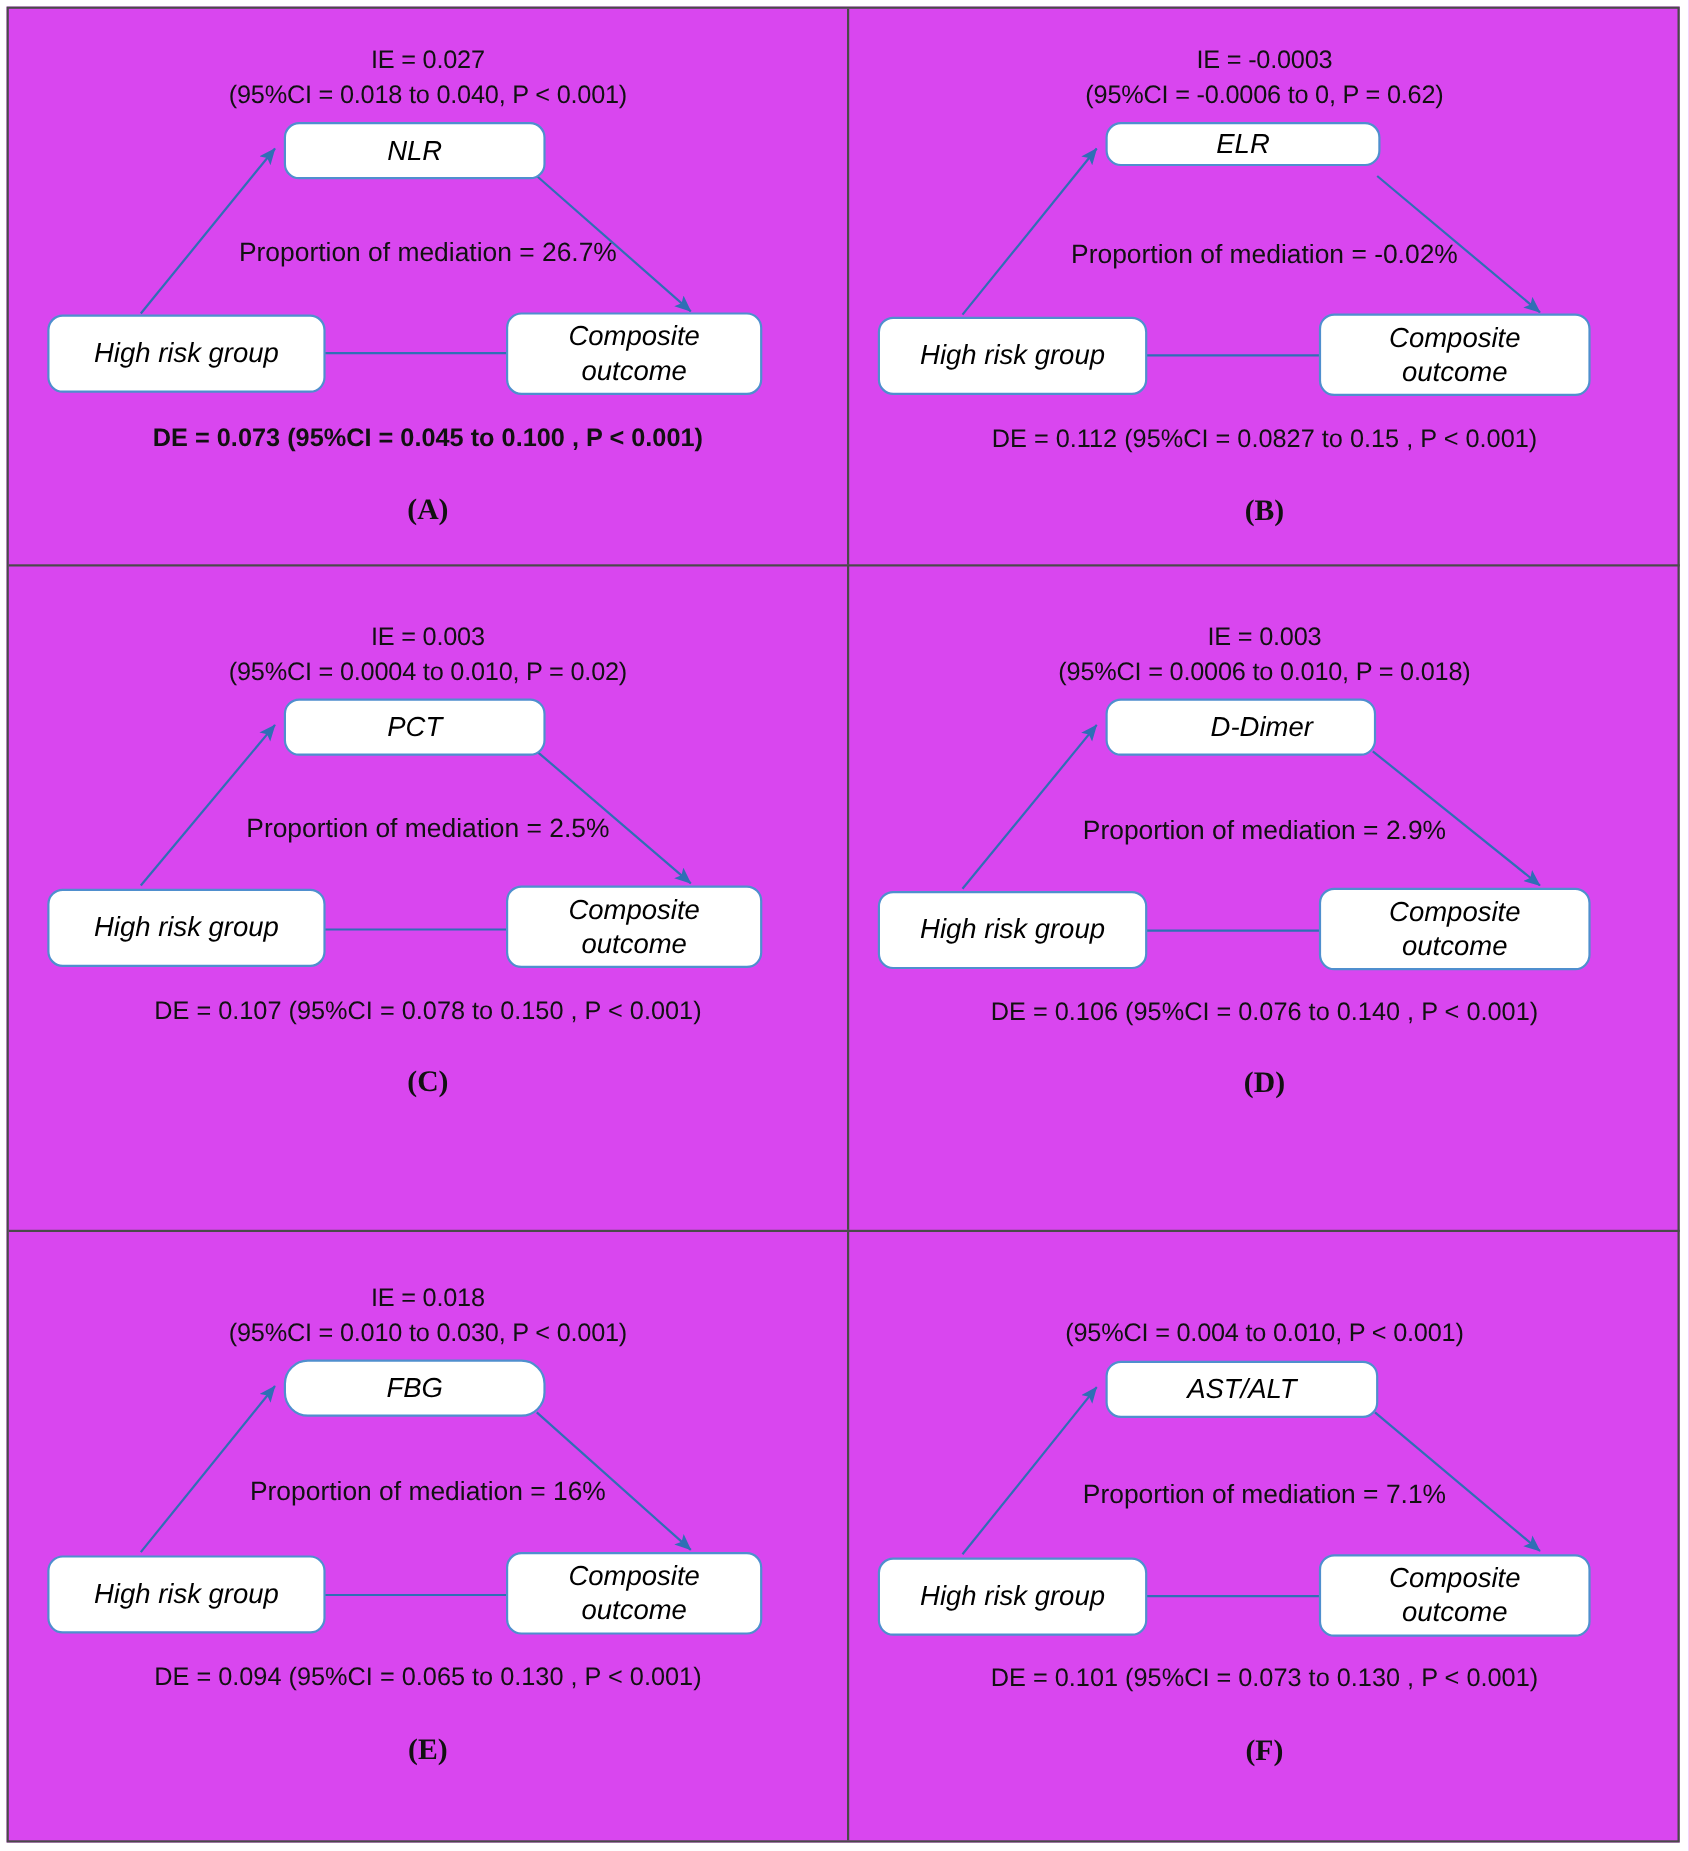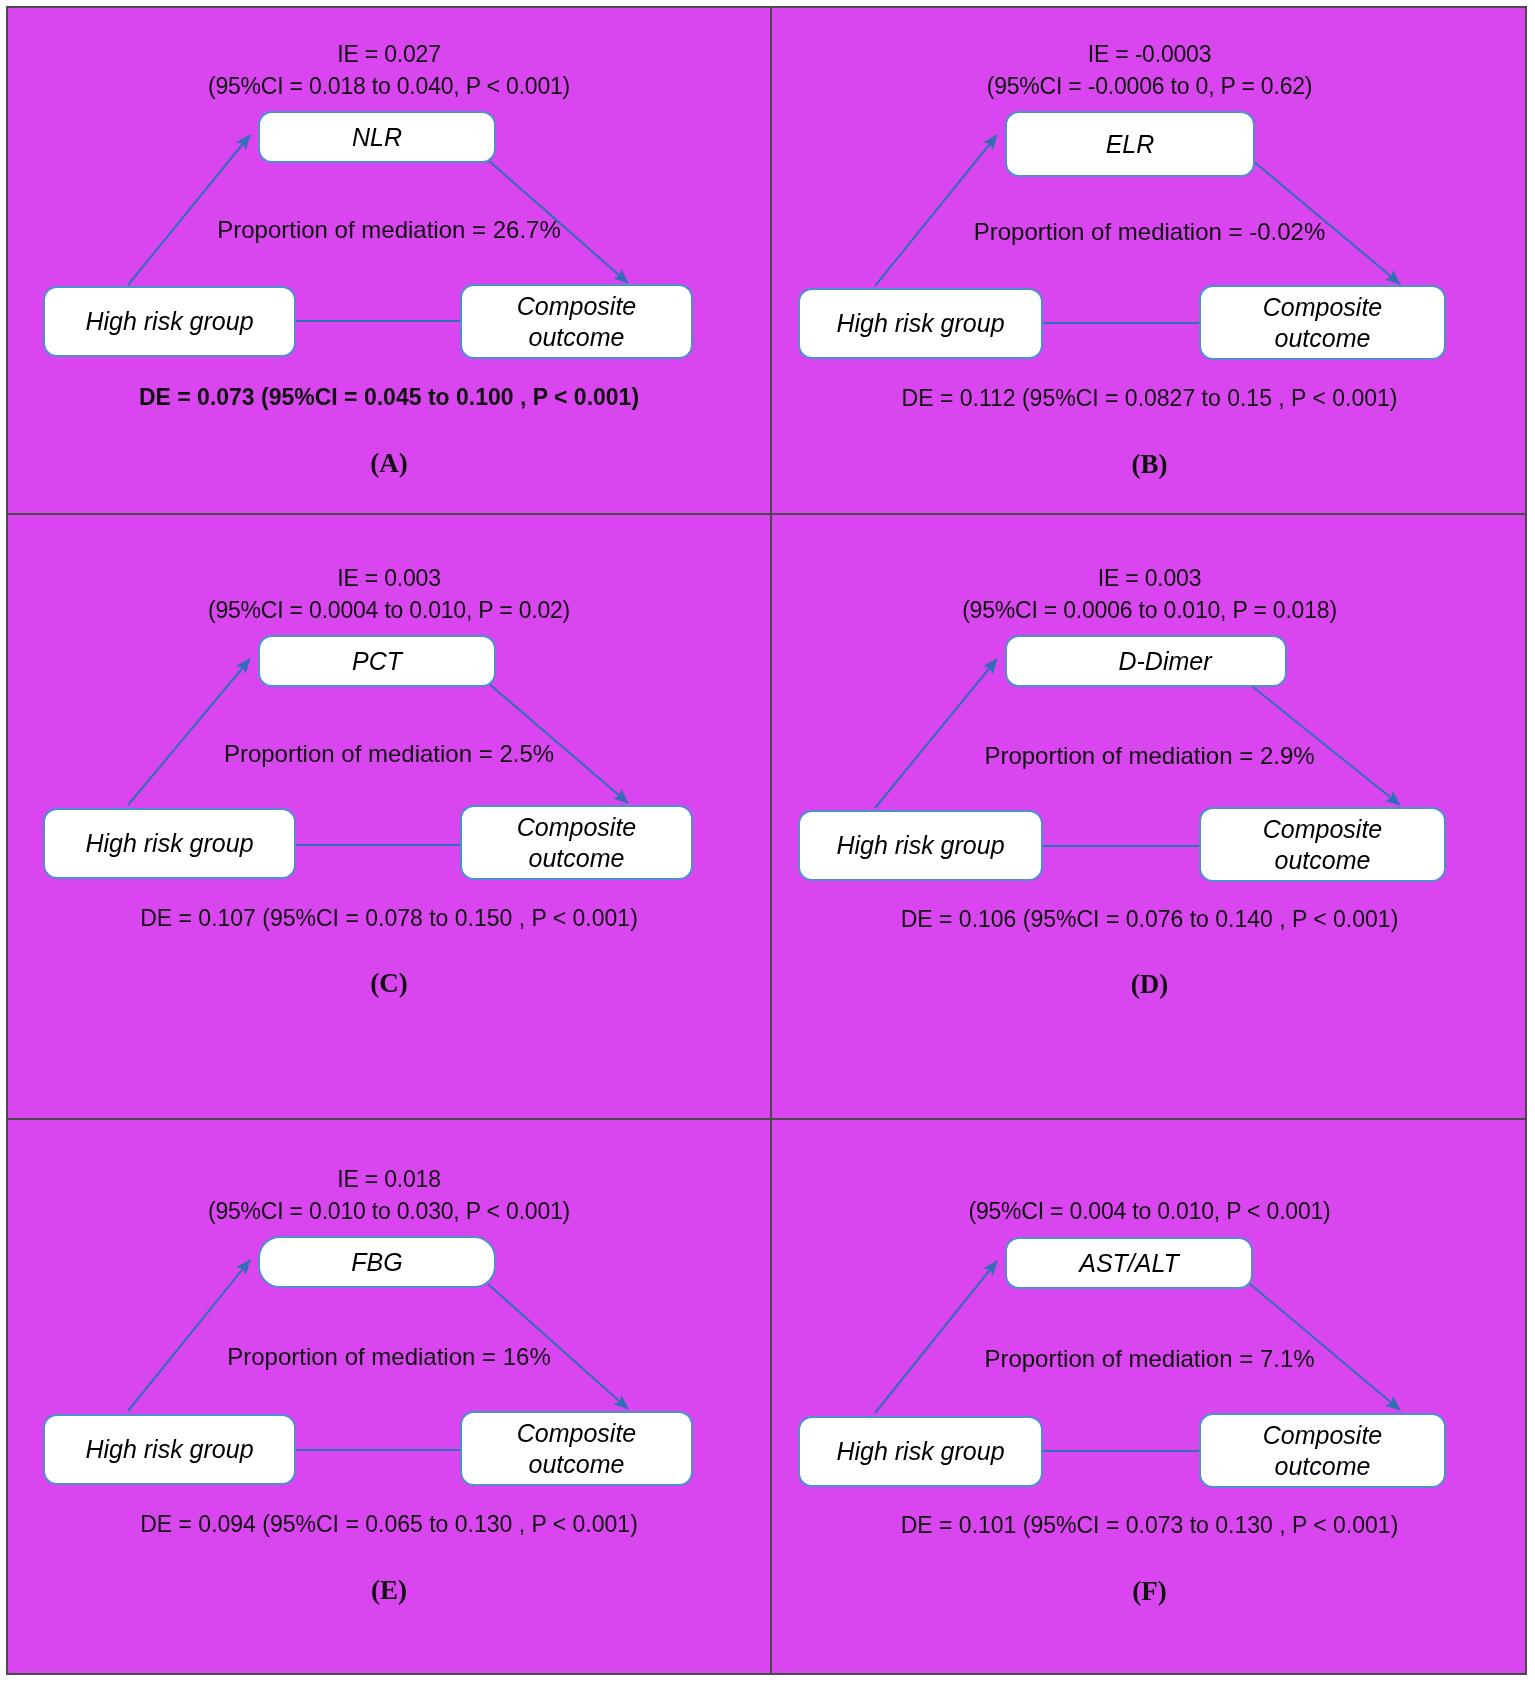--- a/index.html
+++ b/index.html
@@ -167,21 +167,21 @@
           </marker>
         </defs>
         <path d="M103,278 L225,127" fill="none" stroke="#2f6fb5" stroke-width="2" marker-end="url(#ah-b)"></path>
         <path d="M480,152 L628,276" fill="none" stroke="#2f6fb5" stroke-width="2" marker-end="url(#ah-b)"></path>
         <path d="M268,315 L446,315" fill="none" stroke="#2f6fb5" stroke-width="2" marker-end="url(#ah-b)"></path>
       </svg>
 
       <div class="ie-text ie-line1">IE = -0.0003</div>
       <div class="ie-text ie-line2">(95%CI = -0.0006 to 0, P = 0.62)</div>
 
-      <div class="node mediator" style="left:233px; top:103px; width:250px; height:66px;">
+      <div class="node mediator" style="left:233px; top:103px; width:250px; height:40px;">
         <span>ELR</span>
       </div>
 
       <div class="prop-text" style="top:209px;">Proportion of mediation = -0.02%</div>
 
       <div class="node exposure" style="left:26px; top:280px; width:245px; height:71px;">
         <span>High risk group</span>
       </div>
 
       <div class="node outcome" style="left:427px; top:277px; width:247px; height:75px; flex-direction:column;">
@@ -239,21 +239,21 @@
           </marker>
         </defs>
         <path d="M103,293 L225,144" fill="none" stroke="#2f6fb5" stroke-width="2" marker-end="url(#ah-d)"></path>
         <path d="M476,168 L628,290" fill="none" stroke="#2f6fb5" stroke-width="2" marker-end="url(#ah-d)"></path>
         <path d="M268,331 L446,331" fill="none" stroke="#2f6fb5" stroke-width="2" marker-end="url(#ah-d)"></path>
       </svg>
 
       <div class="ie-text ie-line1" style="top:47px;">IE = 0.003</div>
       <div class="ie-text ie-line2" style="top:79px;">(95%CI = 0.0006 to 0.010, P = 0.018)</div>
 
-      <div class="node mediator" style="left:233px; top:120px; width:282px; height:52px;padding-left:38px;">
+      <div class="node mediator" style="left:233px; top:120px; width:246px; height:52px;padding-left:38px;">
         <span>D-Dimer</span>
       </div>
 
       <div class="prop-text" style="top:226px;">Proportion of mediation = 2.9%</div>
 
       <div class="node exposure" style="left:26px; top:295px; width:245px; height:71px;">
         <span>High risk group</span>
       </div>
 
       <div class="node outcome" style="left:427px; top:292px; width:247px; height:75px; flex-direction:column;">

